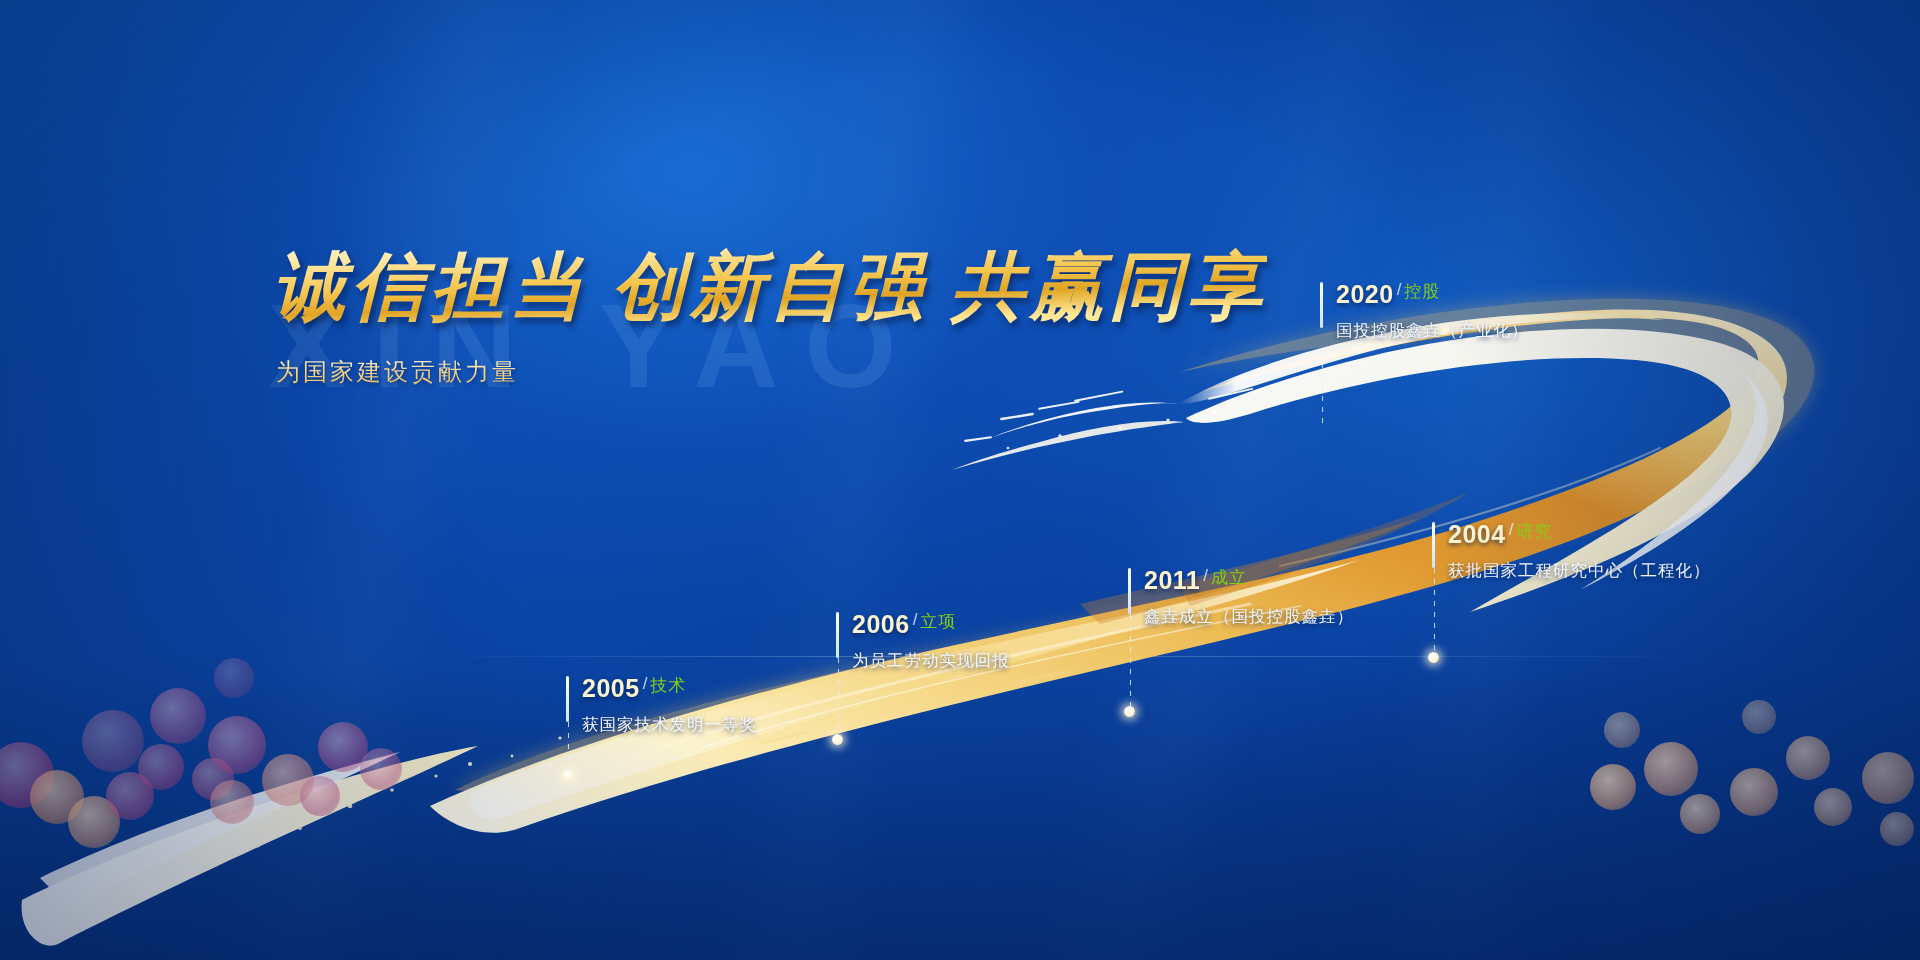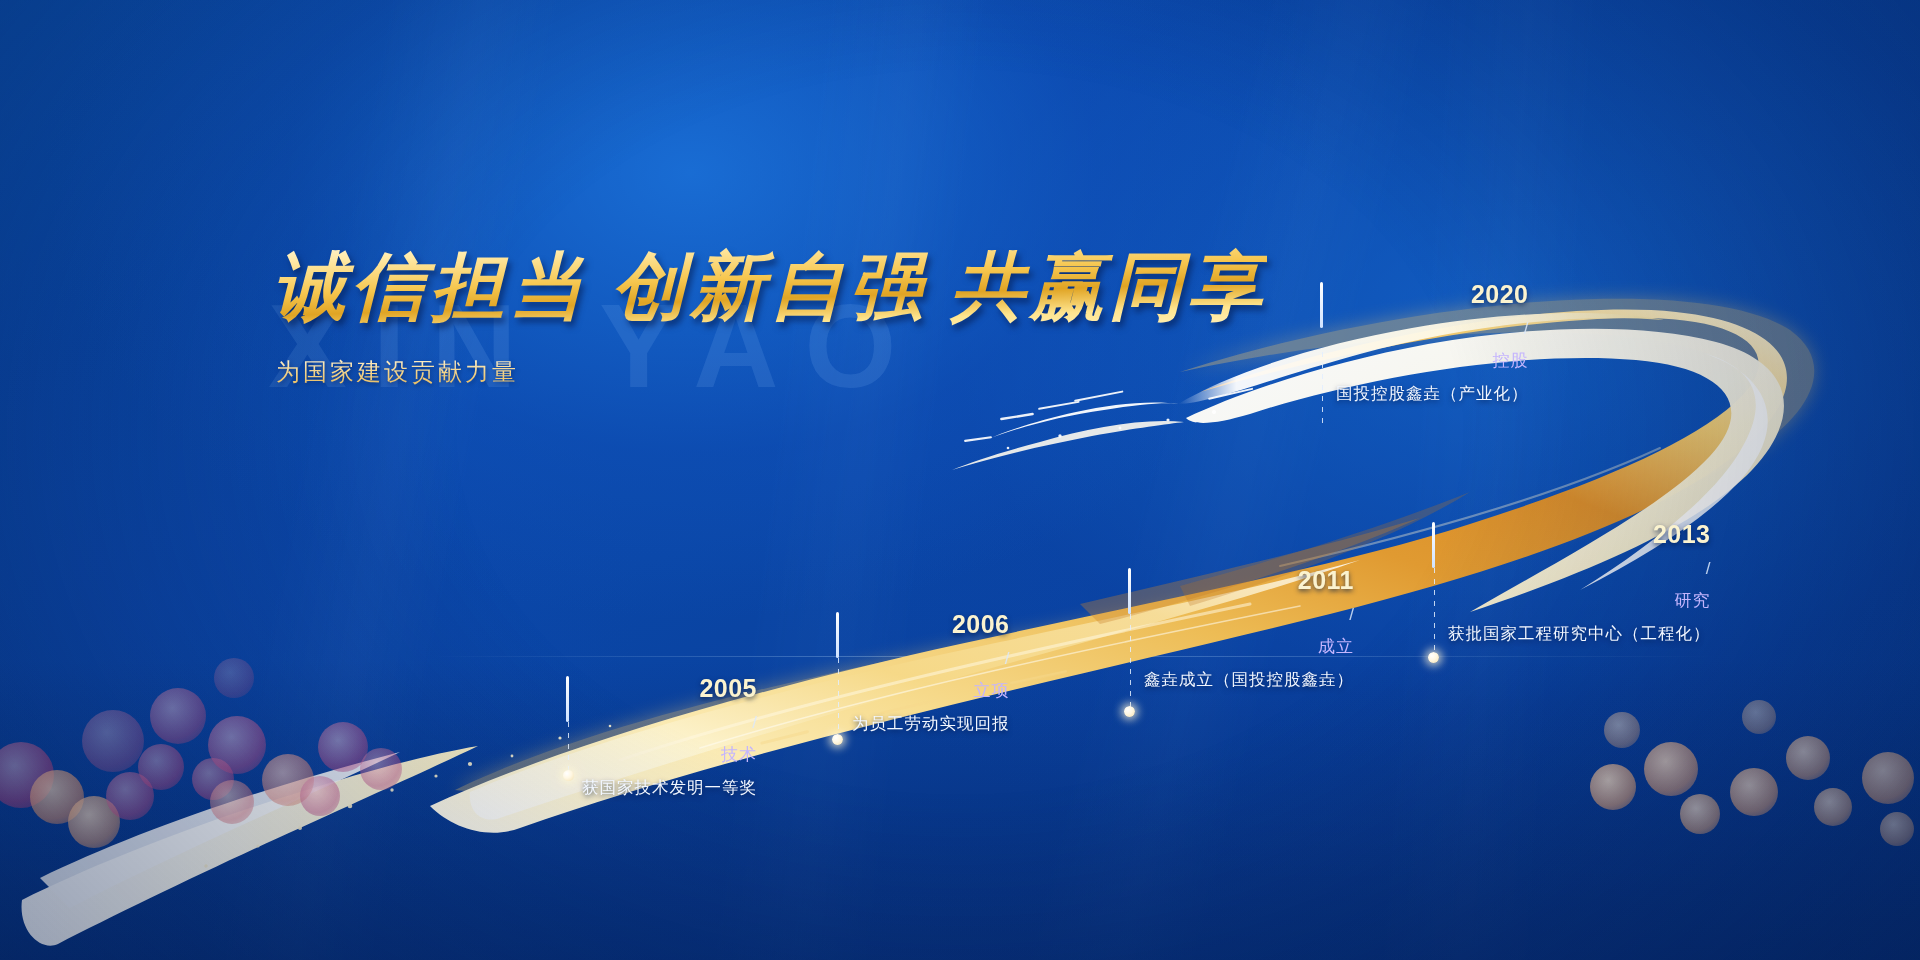--- a/index.html
+++ b/index.html
@@ -85,28 +85,28 @@
   .bokeh{position:absolute;border-radius:50%;filter:blur(.6px);}
 
   
   .marker{position:absolute;}
   .marker .bar{
     position:absolute;left:0;top:0;width:3px;height:46px;
     background:linear-gradient(180deg,#ffffff,#cfe2ff);
     border-radius:2px;
   }
   .marker .txt{position:absolute;left:16px;top:-2px;white-space:nowrap;}
-  .marker .yearline{display:flex;align-items:flex-end;gap:10px;flex-direction:column;}
+  .marker .yearline{display:flex;align-items:flex-start;gap:3px;}
   .marker .year{
     font-size:25px;font-weight:700;letter-spacing:.5px;
     color:#fbf3cf;
     text-shadow:0 2px 5px rgba(3,24,70,.7);
   }
   .marker .slash{font-size:17px;color:#dce9fb;opacity:.85;}
-  .marker .tag{font-size:17px;color:#c4b5fd;letter-spacing:1px;}
+  .marker .tag{font-size:17px;color:#84cc16;letter-spacing:1px;}
   .marker .desc{
     margin-top:11px;font-size:16.5px;letter-spacing:1px;
     color:#f2f7ff;text-shadow:0 2px 5px rgba(3,24,70,.7);
   }
   .leader{
     position:absolute;width:1px;
     background-image:linear-gradient(to bottom, rgba(226,238,255,.85) 0 5px, rgba(226,238,255,0) 5px 11px);
     background-size:1px 11px;
   }
   .nodedot{
@@ -362,21 +362,21 @@
       <div class="desc">鑫垚成立（国投控股鑫垚）</div>
     </div>
   </div>
   <div class="leader" style="left:1130px;top:614px;height:94px;"></div>
   <div class="nodedot" style="left:1124px;top:706px;"></div>
 
   <div class="marker" style="left:1432px;top:522px;">
     <div class="bar"></div>
     <div class="txt">
       <div class="yearline">
-        <span class="year">2013</span>
+        <span class="year">2004</span>
         <span class="slash">/</span>
         <span class="tag">研究</span>
       </div>
       <div class="desc">获批国家工程研究中心（工程化）</div>
     </div>
   </div>
   <div class="leader" style="left:1434px;top:568px;height:86px;"></div>
   <div class="nodedot" style="left:1428px;top:652px;"></div>
 
   <div class="marker" style="left:1320px;top:282px;">

